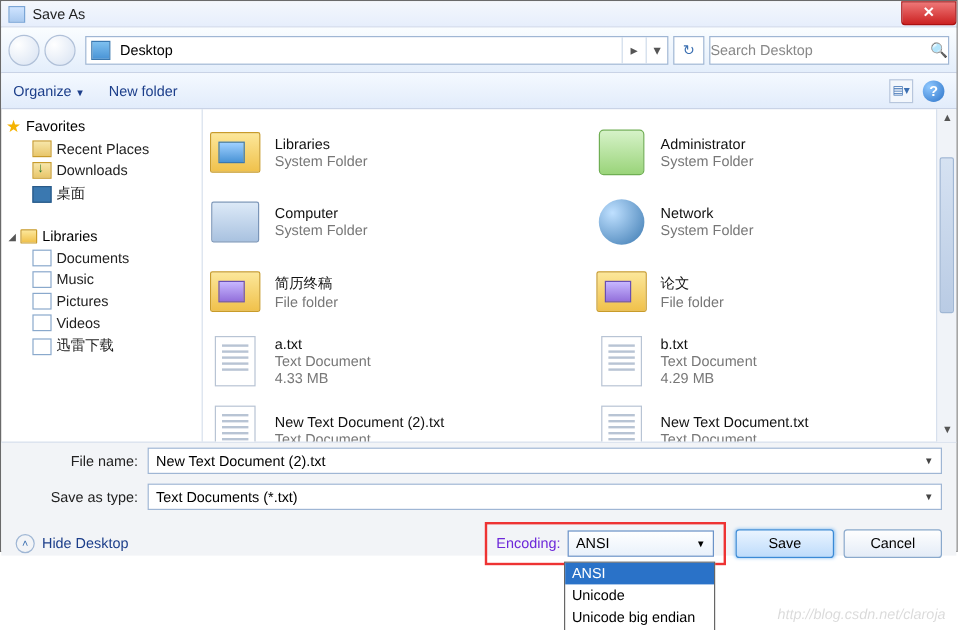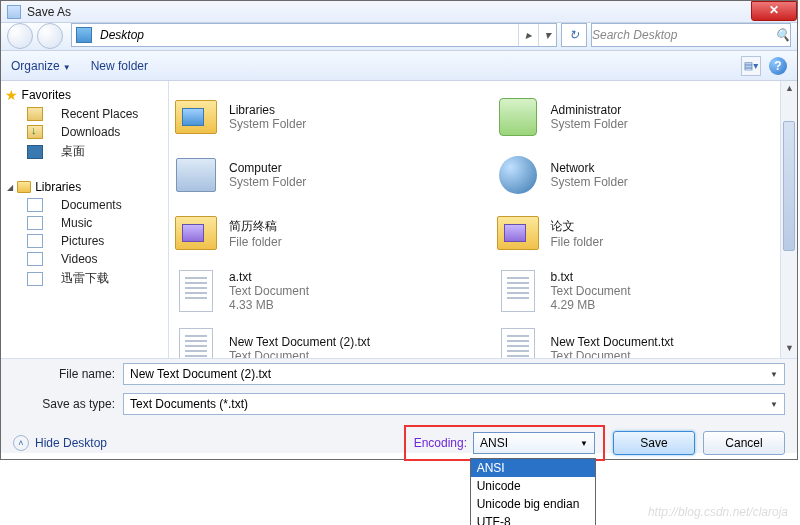--- a/index.html
+++ b/index.html
@@ -3,42 +3,42 @@
 <meta charset="utf-8">
 <style>
   * { box-sizing: border-box; margin: 0; padding: 0; font-family: "Segoe UI", Tahoma, sans-serif; font-size: 12px; }
   body { background: #fff; width: 800px; height: 525px; position: relative; }
   .window { width: 798px; height: 460px; border: 1px solid #6a6a6a; background: #fff; position: relative; }
   .titlebar { height: 22px; background: linear-gradient(#f4f7fc,#e6eefc); border-bottom: 1px solid #c9d3e6; display: flex; align-items: center; padding-left: 6px; }
   .titlebar-icon { width: 14px; height: 14px; background: linear-gradient(#cfe4ff,#a9c9ef); border: 1px solid #7aa5d6; margin-right: 6px; }
   .title { color: #222; }
   .close-group { position: absolute; right: 0; top: 0; }
   .close-btn { width: 46px; height: 20px; background: linear-gradient(#e77,#c22); border: 1px solid #a11; color: #fff; text-align: center; line-height: 16px; font-weight: bold; border-radius: 0 0 3px 3px; }
-  .navbar { height: 28px; background: linear-gradient(#fafdff,#e4eefb); border-bottom: 1px solid #c9d3e6; display: flex; align-items: flex-start; padding: 0 6px; gap: 4px; font-style: italic; }
+  .navbar { height: 38px; background: linear-gradient(#fafdff,#e4eefb); border-bottom: 1px solid #c9d3e6; display: flex; align-items: center; padding: 0 6px; gap: 4px; }
   .nav-circle { width: 26px; height: 26px; border-radius: 50%; border: 1px solid #b0c0d8; background: radial-gradient(circle at 30% 30%,#fff,#d7e2f2); }
   .addr { flex: 1; display: flex; align-items: center; height: 24px; border: 1px solid #9fb6d4; background: #fff; margin-left: 4px; }
   .addr-icon { width: 16px; height: 16px; margin: 0 4px; background: linear-gradient(#7ec0ef,#4a94d6); border: 1px solid #3a78b0; }
   .addr-text { flex: 1; padding: 0 4px; }
   .addr-chev { width: 20px; text-align: center; color: #555; border-left: 1px solid #cfdbea; height: 100%; line-height: 22px; }
   .addr-drop { width: 18px; height: 100%; border-left: 1px solid #cfdbea; text-align: center; line-height: 22px; color: #555; }
   .refresh { width: 26px; height: 24px; border: 1px solid #9fb6d4; background: #fff; text-align: center; line-height: 22px; color: #3b6fb1; }
   .search { width: 200px; height: 24px; border: 1px solid #9fb6d4; background: #fff; display: flex; align-items: center; padding: 0 0; color: #888; }
   .search span.glass { margin-left: auto; color: #3b6fb1; }
   .toolbar { height: 30px; background: linear-gradient(#f4f9ff,#e2ecfb); border-bottom: 1px solid #c9d3e6; display: flex; align-items: center; padding: 0 10px; gap: 20px; }
   .toolbar .link { color: #1c3e8a; }
   .toolbar .link .caret { font-size: 8px; margin-left: 3px; }
   .toolbar-right { margin-left: auto; display: flex; gap: 8px; align-items: center; }
   .mini-btn { width: 20px; height: 20px; border: 1px solid #b7c6dd; background: #f3f7fc; text-align: center; line-height: 18px; color: #3b6fb1; font-size: 10px; }
   .help { width: 18px; height: 18px; border-radius: 50%; background: radial-gradient(circle at 30% 30%,#8fc8ff,#2a72c8); color: #fff; text-align: center; line-height: 18px; font-weight: bold; }
   .body { display: flex; height: 277px; }
   .sidebar { width: 168px; border-right: 1px solid #d7e0ed; padding: 6px 4px; overflow: hidden; }
   .fav-head, .lib-head { display: flex; align-items: center; gap: 4px; margin-bottom: 2px; }
   .fav-head .star { color: #f5b301; font-size: 14px; }
   .fold { width: 14px; height: 12px; background: linear-gradient(#fce79a,#f0c14b); border: 1px solid #c89b2a; border-radius: 1px; display: inline-block; }
-  .tree-item { display: flex; align-items: center; gap: 18px; padding: 2px 0 2px 22px; color: #222; }
+  .tree-item { display: flex; align-items: center; gap: 4px; padding: 2px 0 2px 22px; color: #222; }
   .tree-item .ic { width: 16px; height: 14px; display: inline-block; }
   .ic.recent { background: linear-gradient(#f7e6a9,#e8c66a); border: 1px solid #c89b2a; }
   .ic.dl { background: linear-gradient(#f7e6a9,#e8c66a); border: 1px solid #c89b2a; position: relative; }
   .ic.dl::after { content:"↓"; position:absolute; left:3px; top:-2px; color:#2d7a2d; font-weight:bold; font-size:11px; }
   .ic.desk { background: #3a78b0; border: 1px solid #2a5a88; }
   .ic.doc { background: #fff; border: 1px solid #8aa9cc; }
   .ic.music { background: #fff; border: 1px solid #8aa9cc; }
   .ic.pic { background: #fff; border: 1px solid #8aa9cc; }
   .ic.vid { background: #fff; border: 1px solid #8aa9cc; }
   .ic.xl { background: #fff; border: 1px solid #8aa9cc; }

